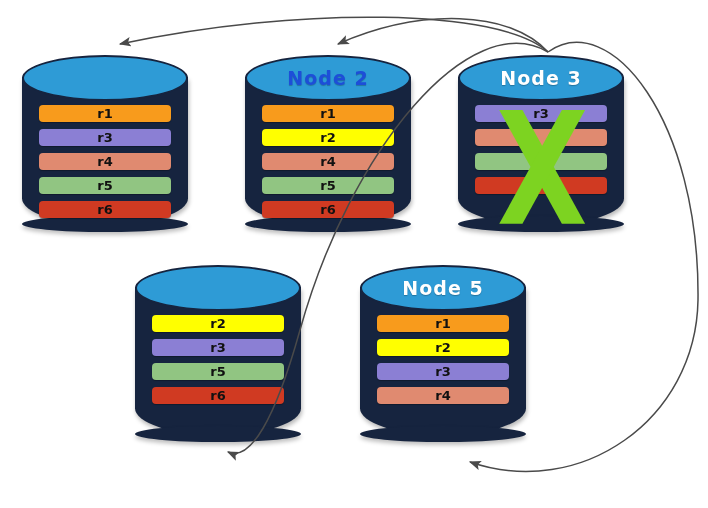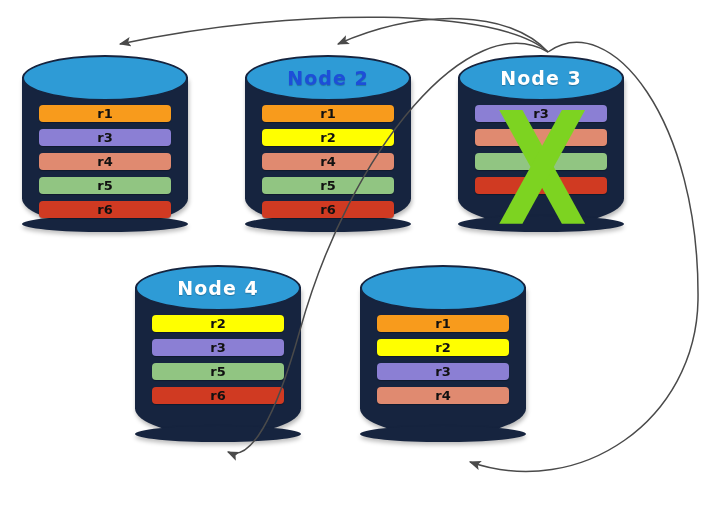--- a/index.html
+++ b/index.html
@@ -158,31 +158,31 @@
           <div class="record-bar" style="background: rgb(208, 58, 34);"></div>
         </div>
         <svg class="x-overlay" viewBox="0 0 100 110" style="left: 25px; top: 50px; width: 116px; height: 133px;">
           <path d="M 14 2 L 34 2 L 88 100 L 68 100 Z" fill="#7DD321"></path>
           <path d="M 88 2 L 68 2 L 14 100 L 34 100 Z" fill="#7DD321"></path>
         </svg>
       </div>
       <div class="node" style="left: 135px; top: 265px; width: 166px; height: 170px;">
         <div class="node-body" style="background: rgb(22, 36, 63);"></div>
         <div class="node-top" style="background: rgb(46, 155, 214);"></div>
-        <div class="node-title" style="color: rgb(255, 255, 255);">Node  4</div>
         <div class="node-records">
           <div class="record-bar" style="background: rgb(255, 255, 0);">r2</div>
           <div class="record-bar" style="background: rgb(139, 127, 212);">r3</div>
           <div class="record-bar" style="background: rgb(145, 197, 130);">r5</div>
           <div class="record-bar" style="background: rgb(208, 58, 34);">r6</div>
         </div>
       </div>
       <div class="node" style="left: 360px; top: 265px; width: 166px; height: 170px;">
         <div class="node-body" style="background: rgb(22, 36, 63);"></div>
         <div class="node-top" style="background: rgb(46, 155, 214);"></div>
+        <div class="node-title" style="color: rgb(255, 255, 255);">Node  5</div>
         <div class="node-records">
           <div class="record-bar" style="background: rgb(248, 155, 28);">r1</div>
           <div class="record-bar" style="background: rgb(255, 255, 0);">r2</div>
           <div class="record-bar" style="background: rgb(139, 127, 212);">r3</div>
           <div class="record-bar" style="background: rgb(224, 138, 112);">r4</div>
         </div>
       </div>
     </div>
 
   <svg class="arrow-layer" id="arrow-layer" viewBox="0 0 708 508" xmlns="http://www.w3.org/2000/svg">

